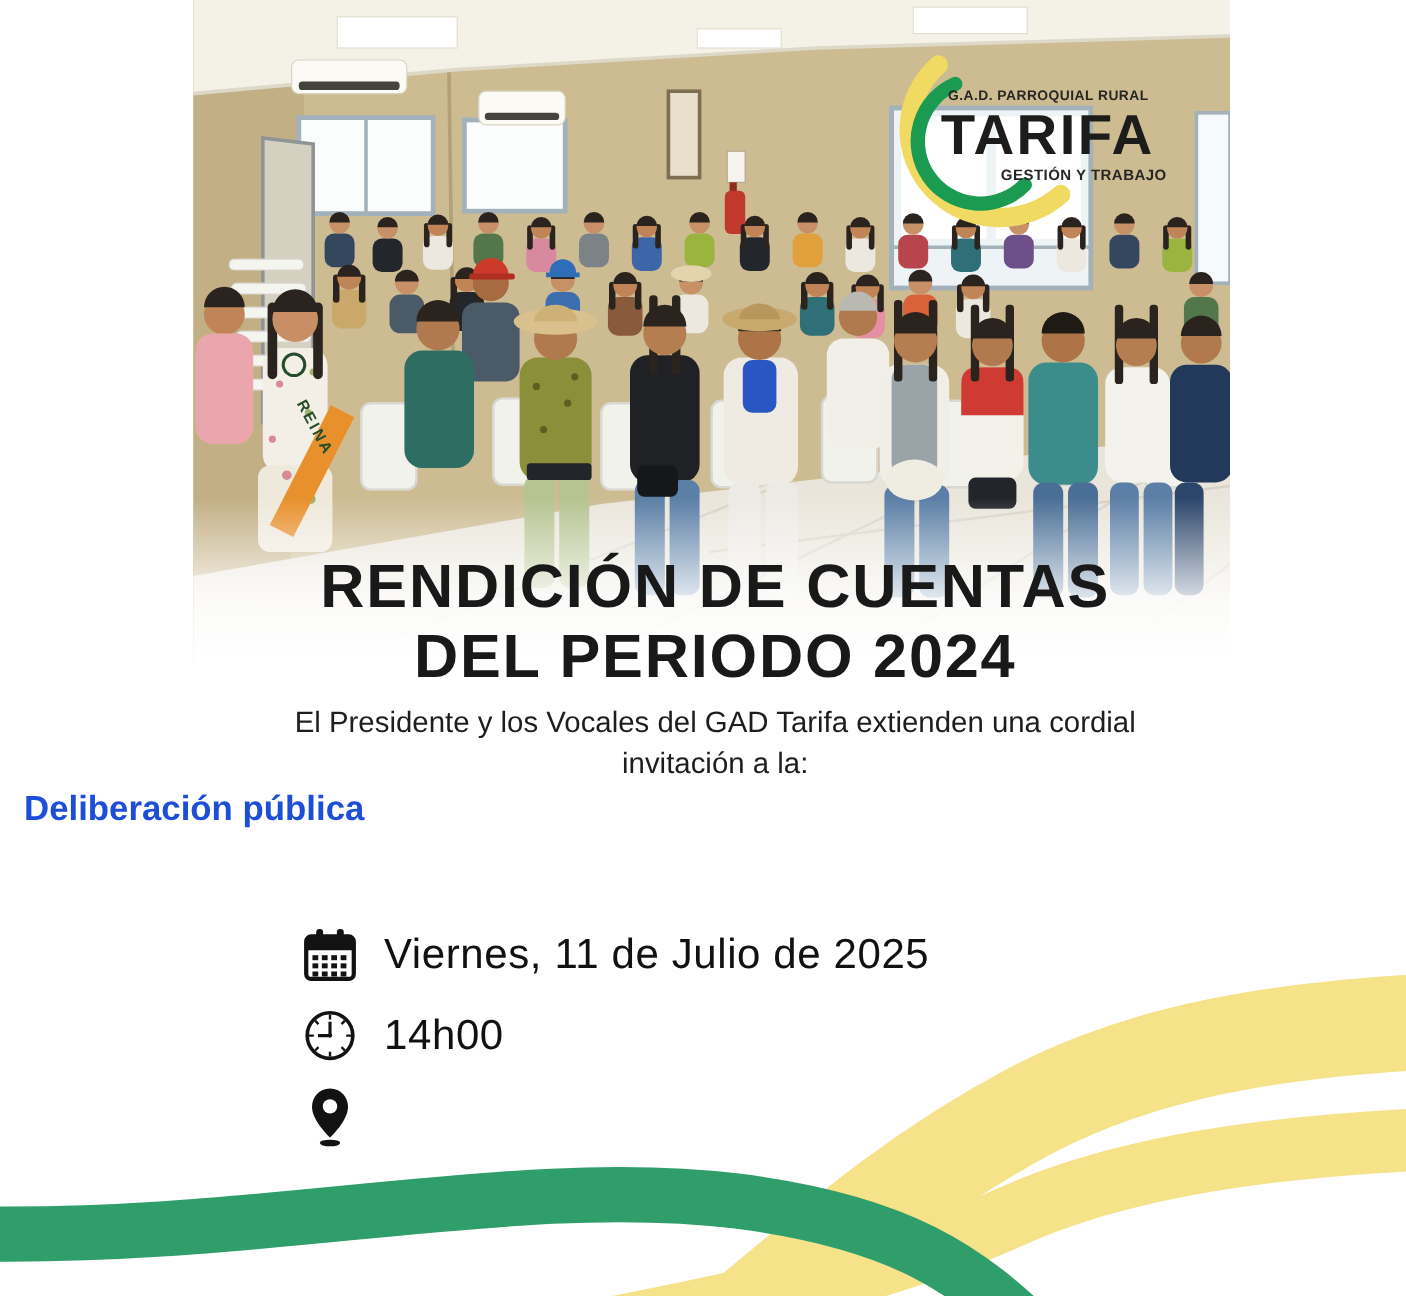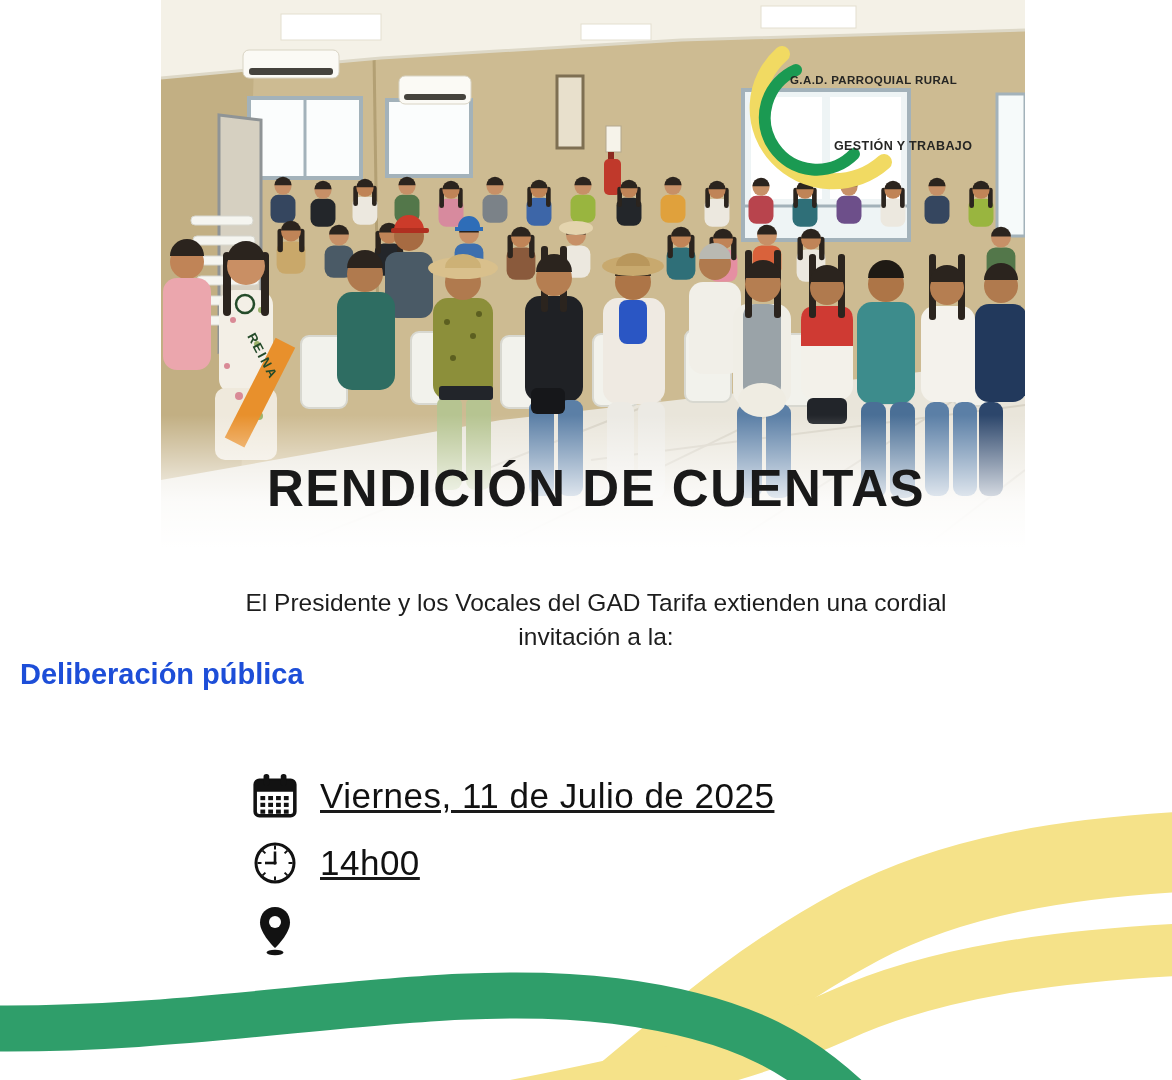--- a/index.html
+++ b/index.html
@@ -21,21 +21,21 @@
         font-size:12.5px;font-weight:700;letter-spacing:.4px;color:#262624;white-space:nowrap;}
   
   .title{position:absolute;left:20px;right:0;top:444px;margin:16px;text-align:center;z-index:4;
         font-size:51px;line-height:58px;font-weight:700;letter-spacing:1.5px;color:#191919;}
   .intro{position:absolute;left:20px;right:0;top:586px;margin:0;text-align:center;z-index:4;
         font-size:24.5px;line-height:34px;font-weight:400;color:#1d1d1d;}
   .event-type{position:absolute;left:20px;right:0;top:658px;margin:0;text-align:left;z-index:4;
         font-size:29px;font-weight:700;color:#1d4ed8;}
   
   .details{position:absolute;left:250px;top:770px;z-index:4;list-style:none;margin:0;padding:0;
-        display:flex;flex-direction:column;gap:15px;text-decoration:underline;}
+        display:flex;flex-direction:column;gap:15px;}
   .detail-row{display:flex;align-items:center;gap:20px;height:52px;}
   .detail-icon{width:50px;display:flex;justify-content:center;}
   .detail-text{font-size:35px;font-weight:400;color:#111;letter-spacing:.5px;white-space:nowrap;}
   
   .ribbons{position:absolute;left:0;top:0;width:1172px;height:1080px;z-index:0;pointer-events:none;}
 </style>
 </head>
 <body>
 
 <div class="page">
@@ -282,24 +282,25 @@
     </svg>
   </div>
   <div class="photo-fade"></div>
 
   <div class="logo">
     <svg class="logo-arcs" width="290" height="165" viewBox="0 0 290 165">
       <path d="M 68,14 A 72,70 0 1 0 170,122" fill="none" stroke="var(--logo-yellow,#f1da62)" stroke-width="16" stroke-linecap="round"></path>
       <path d="M 82,30 A 52,52 0 1 0 140,114" fill="none" stroke="var(--logo-green,#1b9a52)" stroke-width="12" stroke-linecap="round"></path>
     </svg>
     <div class="logo-top">G.A.D. PARROQUIAL RURAL</div>
+    <div class="logo-name">TARIFA</div>
     <div class="logo-slogan">GESTIÓN Y TRABAJO</div>
   </div>
 
-  <h1 class="title"><span>RENDICIÓN DE CUENTAS</span><br></h1>
+  <h1 class="title"><span>RENDICIÓN DE CUENTAS</span><br><span>DEL PERIODO 2024</span></h1>
 
   <p class="intro"><span>El Presidente y los Vocales del GAD Tarifa extienden una cordial</span><br><span>invitación a la:</span></p>
   <p class="event-type">Deliberación pública</p>
 
   <ul class="details">
     <li class="detail-row">
       <span class="detail-icon">
         <svg width="48" height="48" viewBox="0 0 46 46">
           <rect x="4" y="8" width="38" height="34" rx="4" fill="#ffffff" stroke="#121212" stroke-width="3.4"></rect>
           <path d="M 4,12 q 0,-4 4,-4 l 30,0 q 4,0 4,4 l 0,7 l -38,0 z" fill="#121212"></path>

